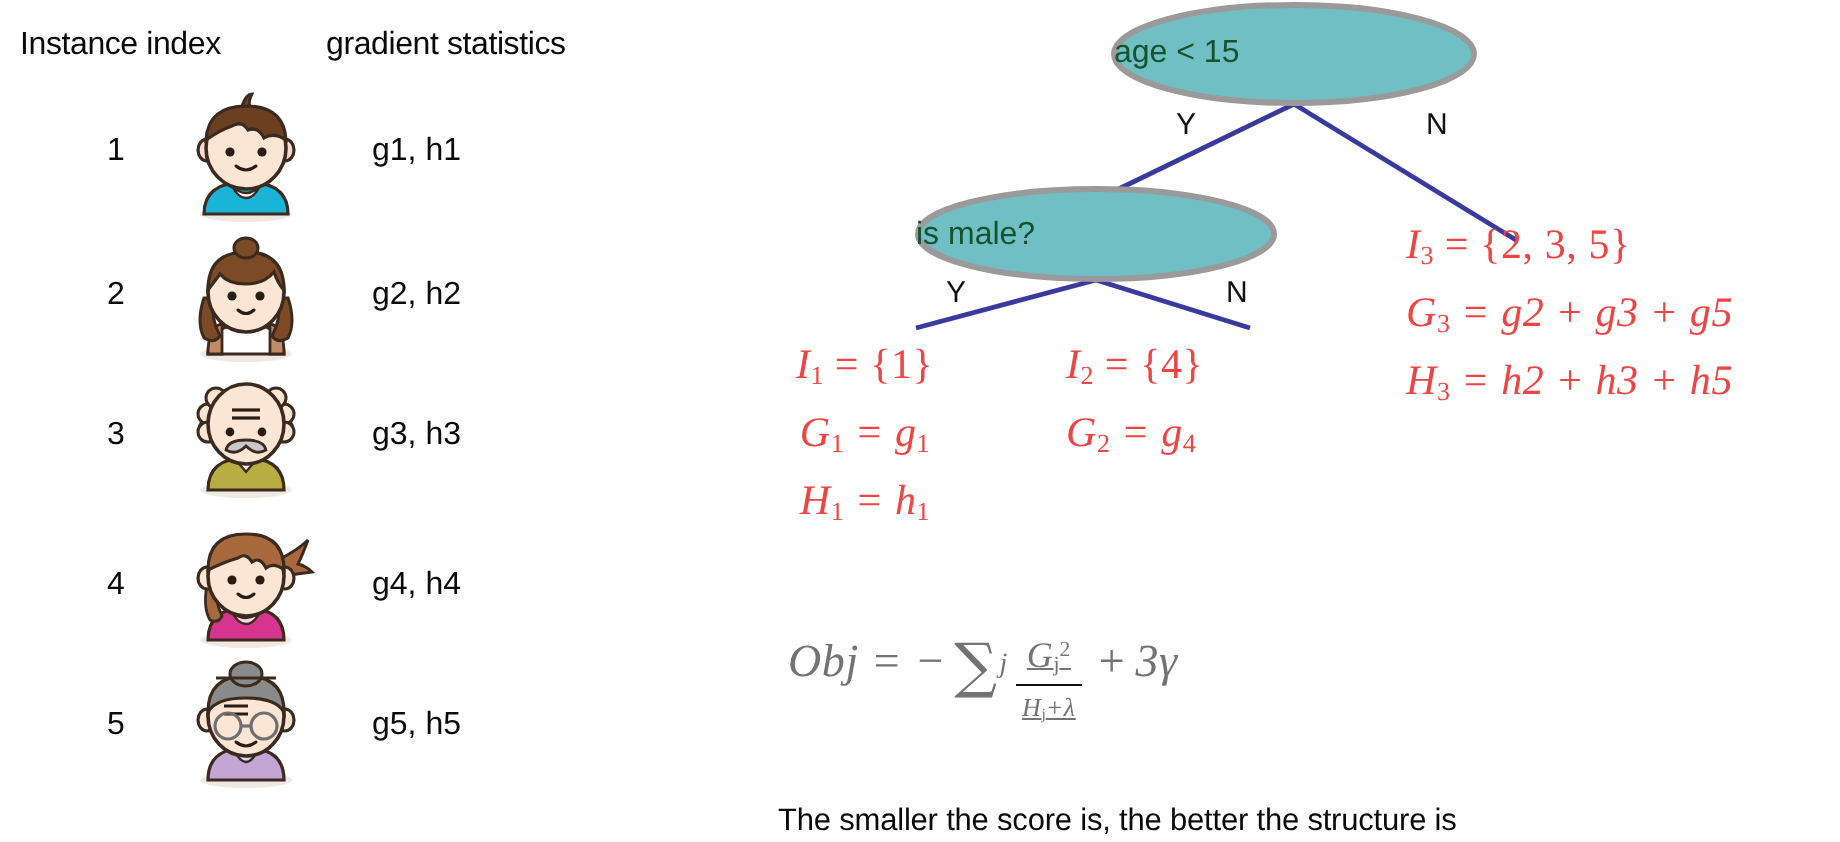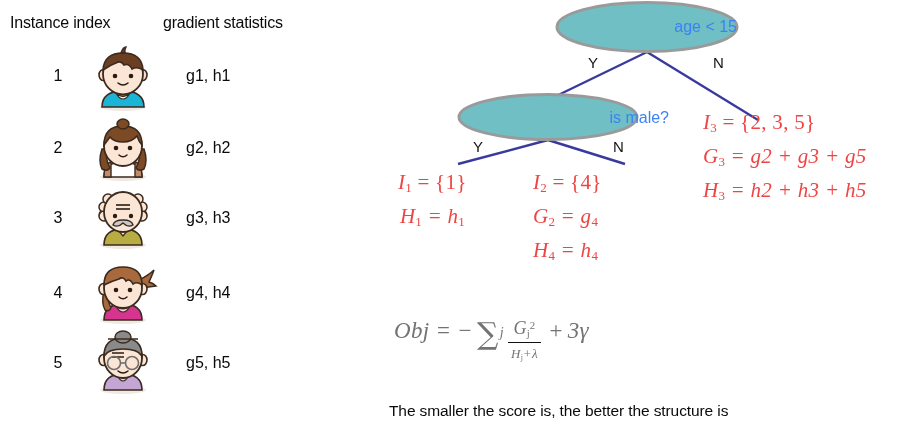--- a/index.html
+++ b/index.html
@@ -62,25 +62,25 @@
   
   .tree-svg {
     position: absolute;
     left: 380px;
     top: 0;
     width: 540px;
     height: 200px;
   }
   .node-label {
     position: absolute;
-    color: #3b82f6;
+    color: #14532d;
     font-size: 16px;
     font-family: "Liberation Sans", sans-serif;
     white-space: nowrap;
-    text-align: right;
+    text-align: left;
   }
   #node-root-label {
     left: 557px; top: 18px; width: 180px;
   }
   #node-ismale-label {
     left: 458px; top: 109px; width: 211px;
   }
   .edge-label {
     position: absolute;
     font-size: 15px;
@@ -152,20 +152,21 @@
     left: 1px;
   }
   .frac {
     display: inline-flex;
     flex-direction: column;
     align-items: center;
     vertical-align: middle;
     margin: 0 5px;
     position: relative;
     top: -1px;
+    text-decoration: underline;
   }
   .frac .num {
     font-size: 18px;
     line-height: 17px;
     padding: 0 3px;
   }
   .frac .den {
     font-size: 13px;
     line-height: 19px;
     border-top: 1.3px solid #101010;
@@ -326,37 +327,37 @@
   <div class="edge-label" id="edge-n-root">N</div>
   <div class="edge-label" id="edge-y-ismale">Y</div>
   <div class="edge-label" id="edge-n-ismale">N</div>
 
   <div class="math" id="block-i1">
     <div class="mline">
       <span>I</span><sub>1</sub>
       <span class="up">= {1}</span>
     </div>
     <div class="mline">
+      <span>G</span><sub>1</sub>
+      <span>= g</span><sub>1</sub>
+    </div>
+    <div class="mline">
       <span>H</span><sub>1</sub>
       <span>= h</span><sub>1</sub>
     </div>
   </div>
 
   <div class="math" id="block-i2">
     <div class="mline">
       <span>I</span><sub>2</sub>
       <span class="up">= {4}</span>
     </div>
     <div class="mline">
       <span>G</span><sub>2</sub>
       <span>= g</span><sub>4</sub>
-    </div>
-    <div class="mline">
-      <span>H</span><sub>4</sub>
-      <span>= h</span><sub>4</sub>
     </div>
   </div>
 
   <div class="math" id="block-i3">
     <div class="mline">
       <span>I</span><sub>3</sub>
       <span class="up">= {2, 3, 5}</span>
     </div>
     <div class="mline">
       <span>G</span><sub>3</sub>

